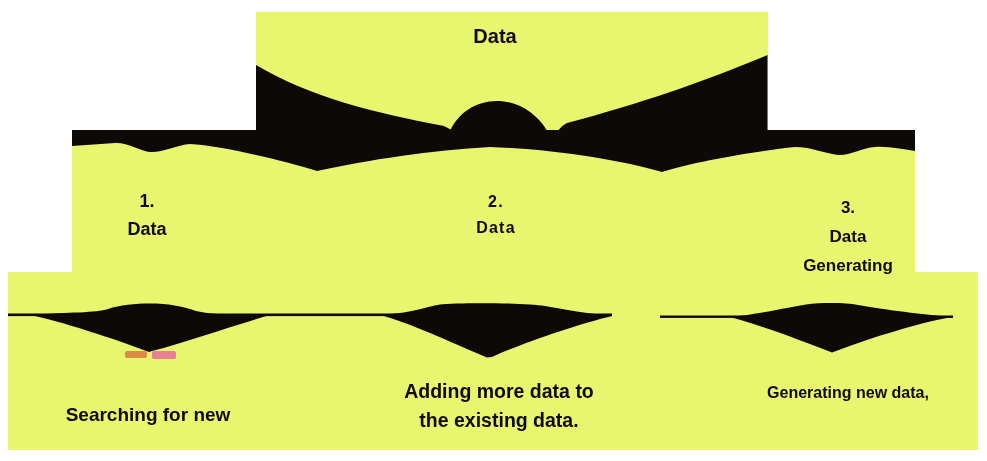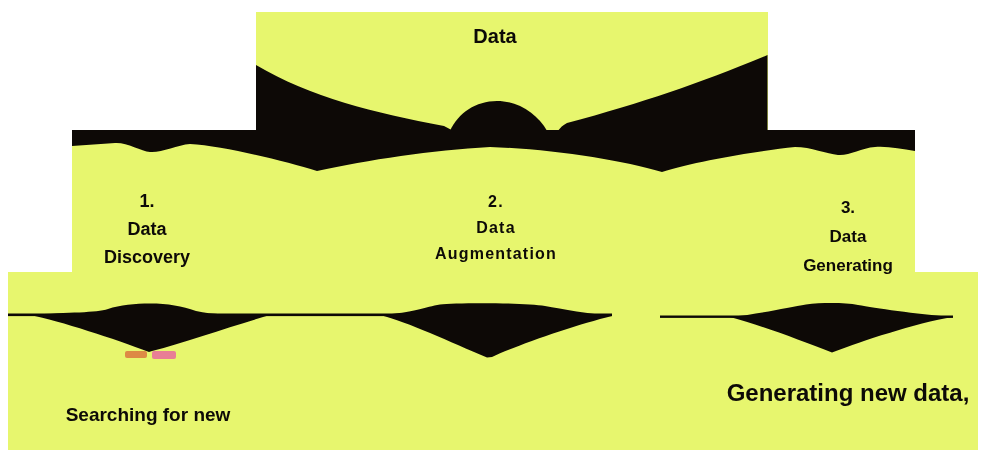--- a/index.html
+++ b/index.html
@@ -26,21 +26,21 @@
     color:var(--c-text);
     font-weight:bold;
     white-space:nowrap;
   }
   .title{left:495px;top:22px;font-size:20px;line-height:28px;}
   .branch1{left:147px;top:187px;font-size:18px;line-height:28px;}
   .branch2{left:496px;top:189px;font-size:16px;line-height:26px;letter-spacing:1.2px;}
   .branch3{left:848px;top:193px;font-size:17px;line-height:29px;}
   .desc1{left:148px;top:378px;font-size:19px;line-height:29px;margin-top:22px;}
   .desc2{left:499px;top:377px;font-size:19.5px;line-height:29px;}
-  .desc3{left:848px;top:378px;font-size:24px;line-height:29px;text-align:center;}
+  .desc3{left:848px;top:378px;font-size:16px;line-height:29px;text-align:center;}
 </style>
 </head>
 <body>
 
 <div class="stage">
 
   <svg width="987" height="461" viewBox="0 0 987 461">
 
     <rect x="256" y="12" width="512" height="119" style="fill:var(--c-yellow)"></rect>
     <rect x="72" y="130" width="843" height="142" style="fill:var(--c-yellow)"></rect>
@@ -79,33 +79,35 @@
     <rect x="152" y="351" width="24" height="8" rx="2" style="fill:var(--c-pink)"></rect>
   </svg>
 
   <div class="t title">
     <div>Data</div>
   </div>
 
   <div class="t branch1">
     <div>1.</div>
     <div>Data</div>
-    <div>Discovery</div>
   </div>
   <div class="t branch2">
     <div>2.</div>
     <div>Data</div>
-    <div>Augmentation</div>
   </div>
   <div class="t branch3">
     <div>3.</div>
     <div>Data</div>
     <div>Generating</div>
   </div>
 
   <div class="t desc1">
     <div>Searching for new</div>
   </div>
+  <div class="t desc2">
+    <div>Adding more data to</div>
+    <div>the existing data.</div>
+  </div>
   <div class="t desc3">
     <div>Generating new data,</div>
   </div>
 
 </div>
 
 </body></html>

